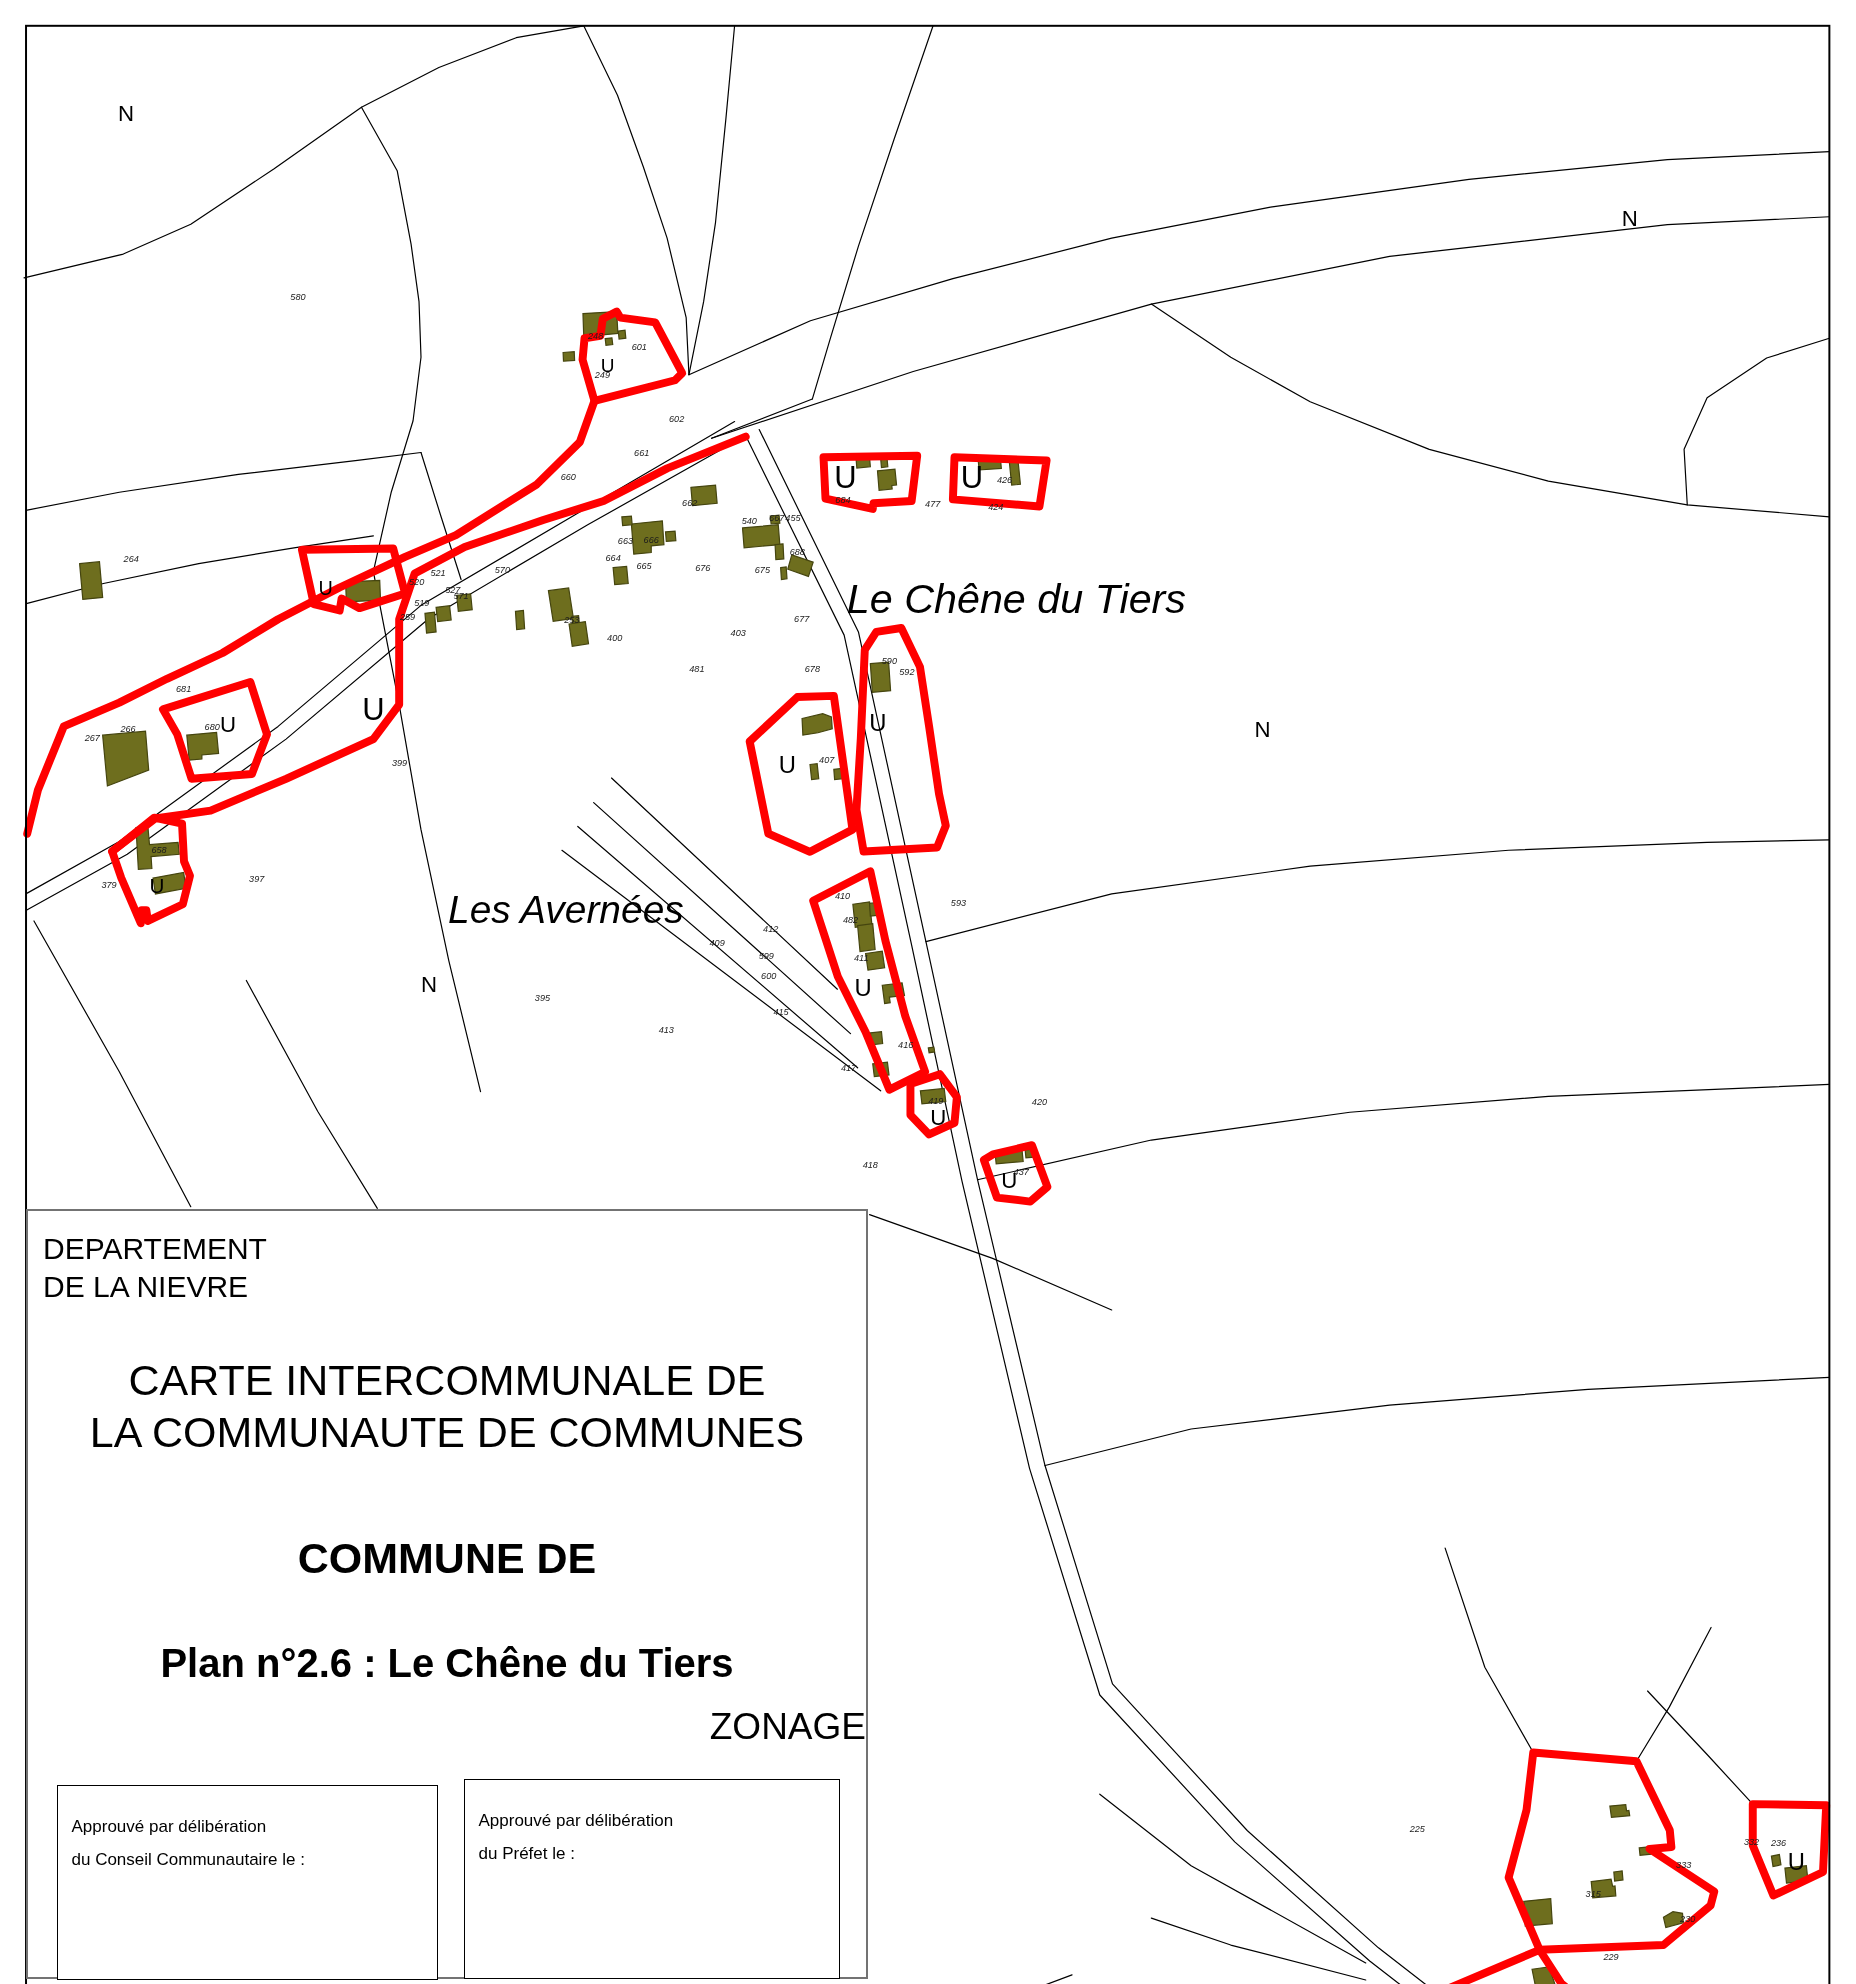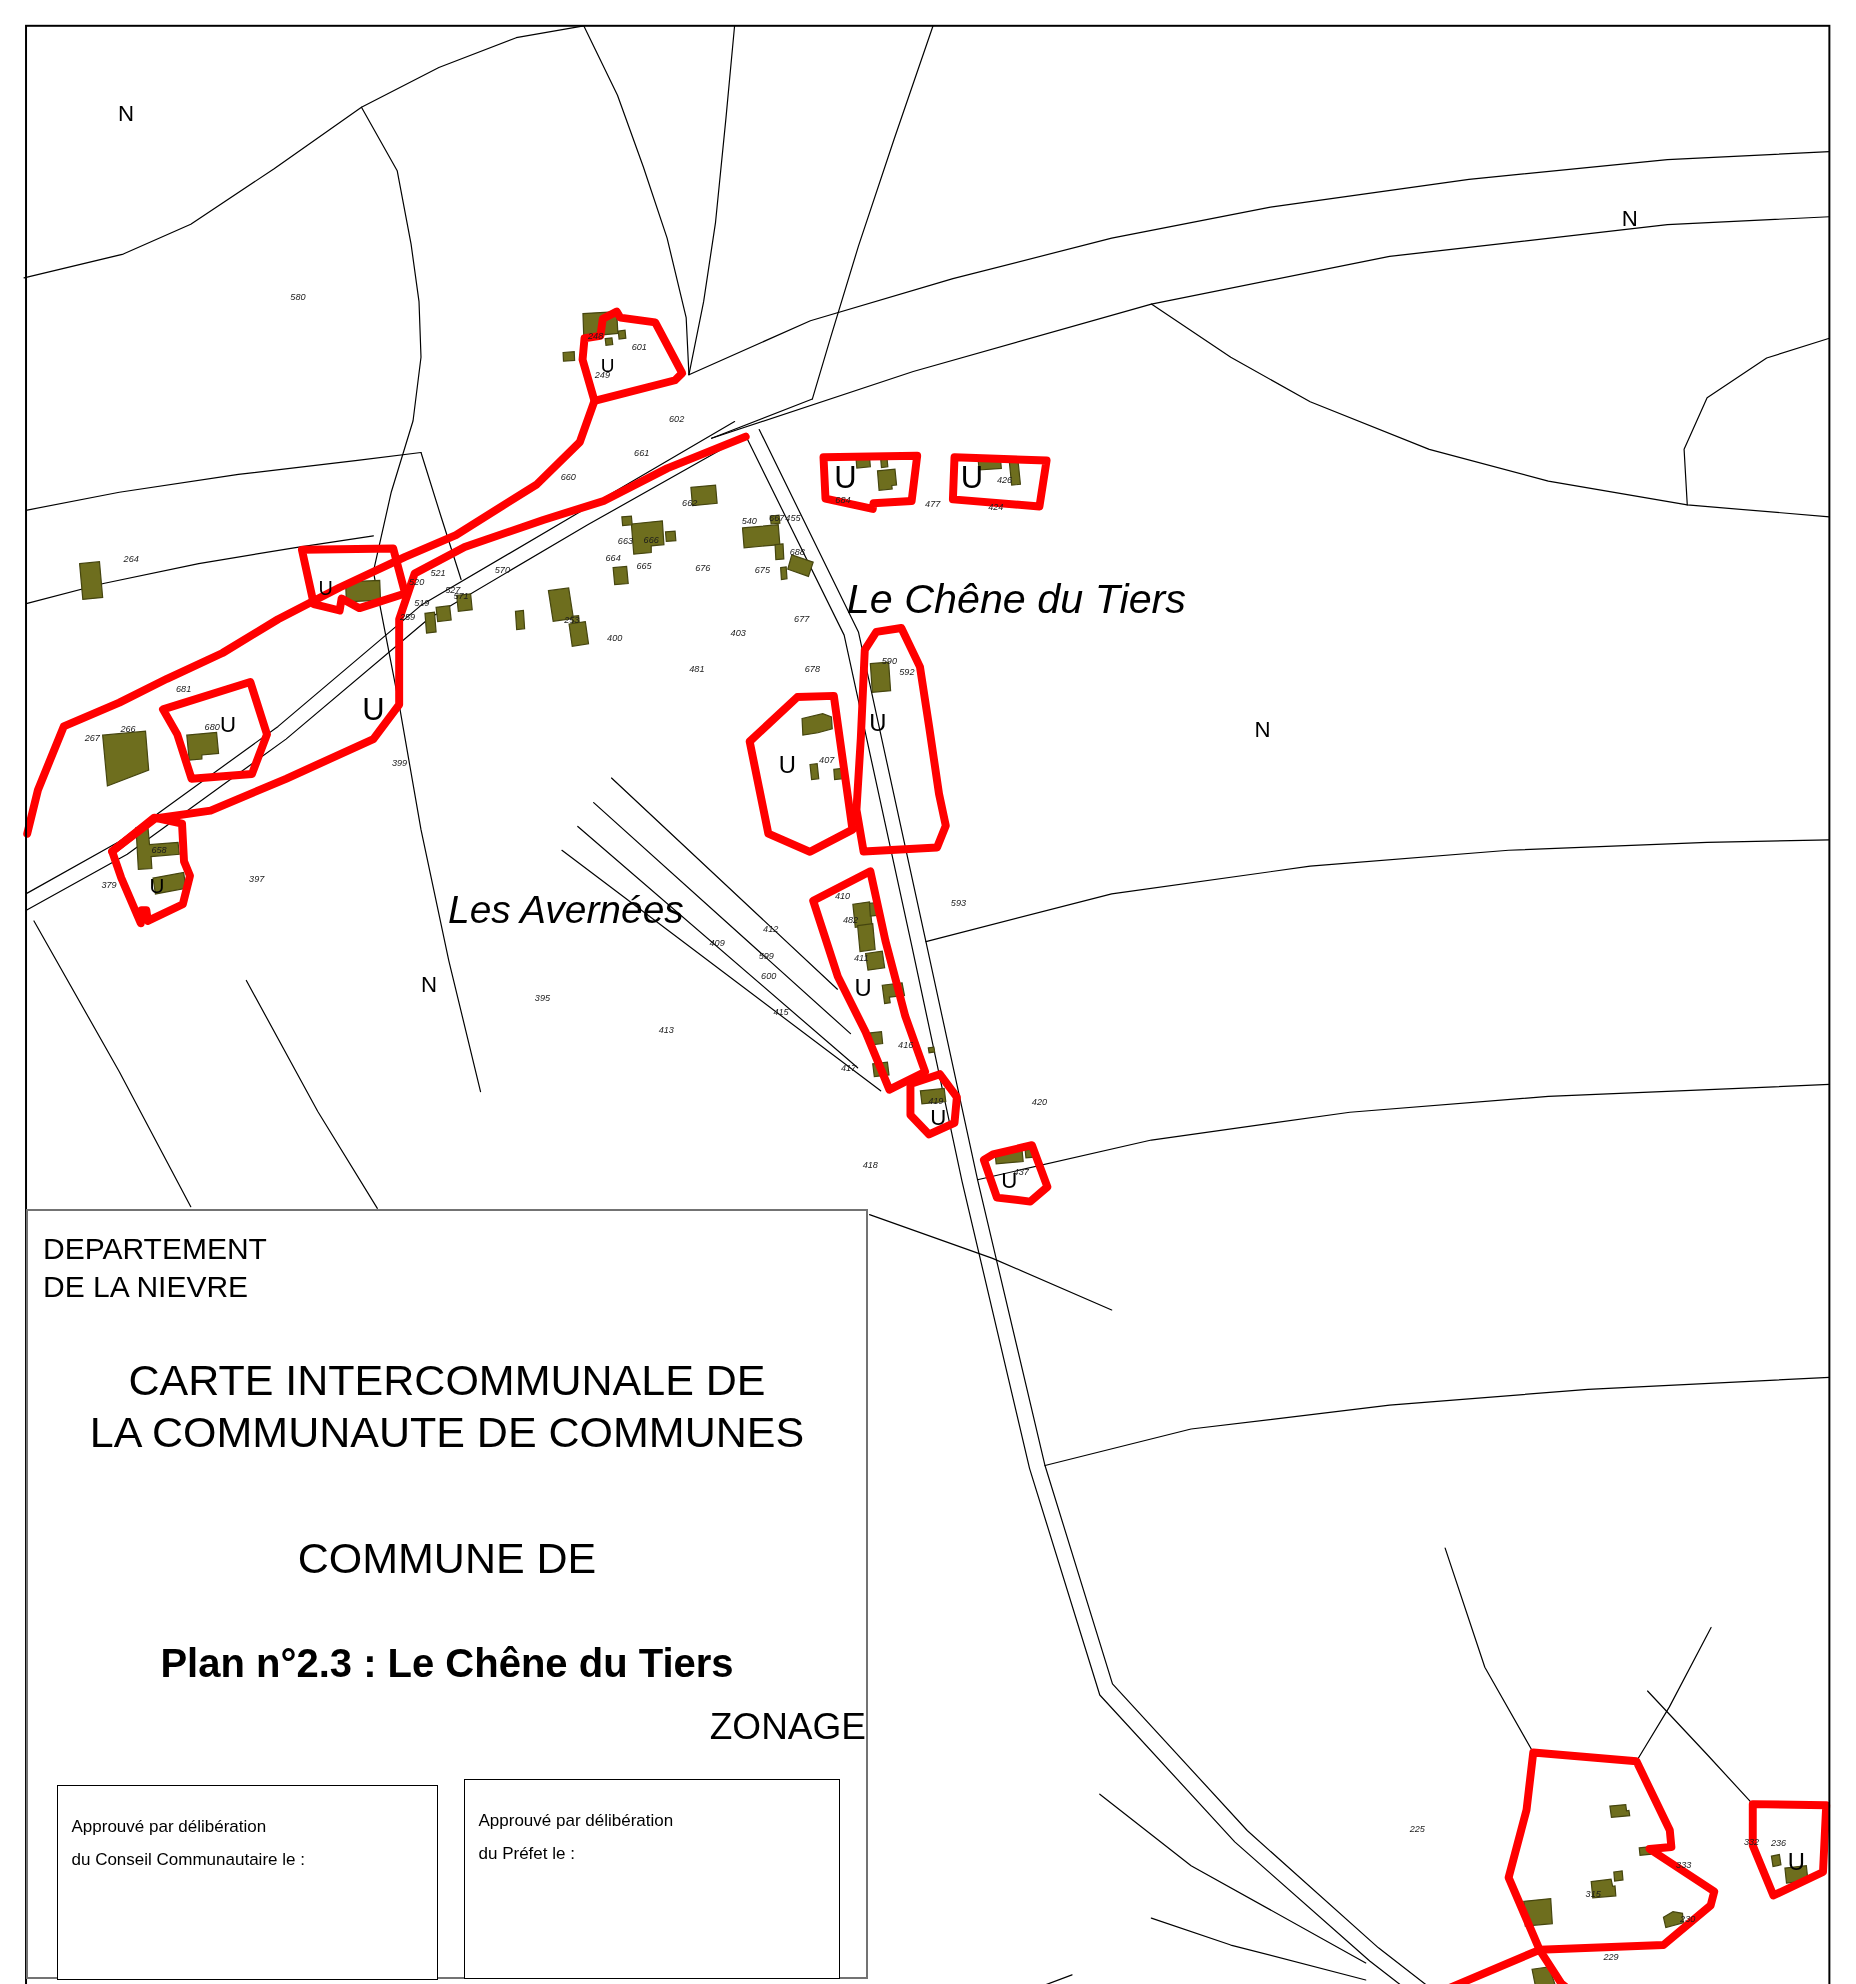--- a/index.html
+++ b/index.html
@@ -12,21 +12,21 @@
   .building{fill:var(--bld,#6e6e1e);stroke:var(--bldstroke,#4a4a14);stroke-width:3px;}
   .map-border{fill:none;stroke:#000;stroke-width:5px;}
   .parcel-number{font-family:"Liberation Sans",sans-serif;font-style:italic;font-size:23px;fill:#1c1c1c;text-anchor:middle;}
   .zone-letter{font-family:"Liberation Sans",sans-serif;fill:#000;text-anchor:middle;}
   .place-label{font-family:"Liberation Sans",sans-serif;font-style:italic;fill:#000;text-anchor:middle;}
 
   
   .title-block{position:absolute;left:26px;top:1209px;width:842px;height:770px;background:#fff;border:2px solid #737373;box-sizing:border-box;}
   .dept{position:absolute;left:15px;top:19px;font-size:30px;line-height:38px;color:#000;white-space:pre;}
   .main-title{position:absolute;left:0;top:143px;width:100%;text-align:center;font-size:43px;line-height:52px;color:#000;}
-  .commune-title{position:absolute;left:0;top:322px;width:100%;text-align:center;font-size:43px;line-height:51px;font-weight:normal;color:#000;}
+  .commune-title{position:absolute;left:0;top:322px;width:100%;text-align:center;font-size:43px;line-height:51px;font-weight:bold;color:#000;}
   .plan-line{position:absolute;left:0;top:430px;width:100%;text-align:center;font-size:40px;font-weight:bold;color:#000;}
   .zonage{position:absolute;left:0;top:495px;width:100%;text-align:right;font-size:37px;color:#000;}
   .approval-box{position:absolute;box-sizing:border-box;border:1.6px solid #000;background:#fff;}
   .approval-box.left{left:29px;top:574px;width:381px;height:195px;}
   .approval-box.right{left:436px;top:568px;width:376px;height:200px;}
   .approval-text{position:absolute;left:13.5px;top:24px;font-size:17px;line-height:33px;color:#000;}
 </style>
 </head>
 <body>
 
@@ -290,21 +290,21 @@
 
   <div class="title-block">
     <div class="dept"><span>DEPARTEMENT</span><br><span>DE LA NIEVRE</span></div>
     <div class="main-title">
       <div>CARTE INTERCOMMUNALE DE</div>
       <div>LA COMMUNAUTE DE COMMUNES</div>
     </div>
     <div class="commune-title">
       <div>COMMUNE DE</div>
     </div>
-    <div class="plan-line">Plan n°2.3 : Le Chêne du Tiers</div>
+    <div class="plan-line">Plan n°2.6 : Le Chêne du Tiers</div>
     <div class="zonage">ZONAGE</div>
     <div class="approval-box left">
       <div class="approval-text"><span>Approuvé par délibération</span><br><span>du Conseil Communautaire le :</span></div>
     </div>
     <div class="approval-box right">
       <div class="approval-text"><span>Approuvé par délibération</span><br><span>du Préfet le :</span></div>
     </div>
   </div>
 
 </div>

